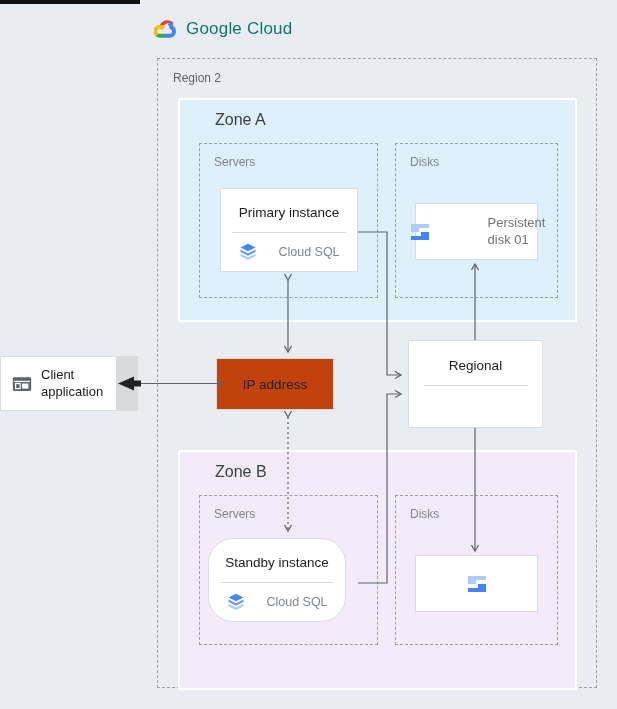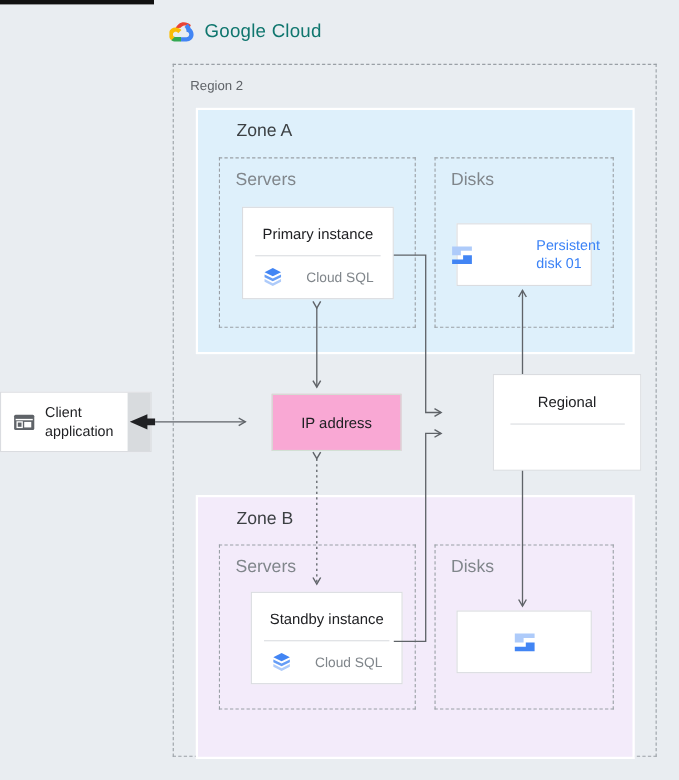--- a/index.html
+++ b/index.html
@@ -15,47 +15,47 @@
   .region { position: absolute; left: 157px; top: 58px; width: 440px; height: 630px;
             border: 1px dashed #9aa0a6; }
   .region-label { position: absolute; left: 15px; top: 12px; font-size: 12px; color: #5f6368; }
 
   .zone { position: absolute; border: 2px solid #ffffff; }
   .zone-a { left: 178px; top: 98px; width: 399px; height: 224px; background: #def0fb; }
   .zone-b { left: 178px; top: 450px; width: 399px; height: 240px; background: #f3ebfa; }
   .zone-label { position: absolute; left: 14px; top: 11px; font-size: 16px; color: #3c4043; margin-left: 21px; }
 
   .dotted-box { position: absolute; border: 1px dashed #9aa0a6; }
-  .dotted-label { position: absolute; left: 14px; top: 11px; font-size: 16px; color: #80868b; }
+  .dotted-label { position: absolute; left: 14px; top: 11px; font-size: 12px; color: #80868b; }
   .servers-a { left: 199px; top: 143px; width: 179px; height: 155px; }
   .disks-a   { left: 395px; top: 143px; width: 163px; height: 155px; }
   .servers-b { left: 199px; top: 495px; width: 179px; height: 150px; }
   .disks-b   { left: 395px; top: 495px; width: 163px; height: 150px; }
 
   .card { position: absolute; background: #ffffff; border: 1px solid #dadce0; }
   .instance-card { width: 138px; height: 84px; display: flex; flex-direction: column; align-items: center; }
   .card-primary { left: 220px; top: 188px; }
-  .card-standby { left: 228px; top: 538px; }
+  .card-standby { left: 208px; top: 538px; border-radius: 25px; }
   .card-title { font-size: 13.5px; color: #202124; margin-top: 16px; white-space: nowrap; }
   .card-divider { width: 114px; border-top: 1px solid #dadce0; margin-top: 12px; }
   .product-row { display: flex; align-items: center; gap: 20px; margin-top: 9px; }
   .product-label { font-size: 12.5px; color: #80868b; white-space: nowrap; }
 
   .disk-card { width: 123px; height: 57px; display: flex; align-items: center; justify-content: center; gap: 8px; }
   .card-pd01 { left: 415px; top: 203px; }
   .card-pd02 { left: 415px; top: 555px; }
-  .disk-label { font-size: 13px; color: #3b82f6; line-height: 1.3; width: 66px; margin-left: 48px; }
-
-  .regional-card { left: 408px; top: 340px; width: 135px; height: 88px; display: flex; flex-direction: column; align-items: center; margin-left: 40px; }
+  .disk-label { font-size: 13px; color: #737373; line-height: 1.3; width: 66px; margin-left: 48px; }
+
+  .regional-card { left: 408px; top: 340px; width: 135px; height: 88px; display: flex; flex-direction: column; align-items: center; }
   .regional-card .card-title { margin-top: 17px; }
   .regional-card .card-divider { width: 104px; margin-top: 12px; }
   .regional-card .product-row { margin-top: 8px; }
 
-  .ip-box { position: absolute; left: 247px; top: 358px; width: 118px; height: 52px;
-            background: #f9a8d4; border: 1px solid #d2e0d4; display: flex; align-items: center; justify-content: center; }
+  .ip-box { position: absolute; left: 216px; top: 358px; width: 118px; height: 52px;
+            background: #c2410c; border: 1px solid #d2e0d4; display: flex; align-items: center; justify-content: center; }
   .ip-label { font-size: 13.5px; color: #202124; }
 
   .client-card { position: absolute; left: 0; top: 356px; width: 138px; height: 55px;
                  background: #ffffff; border: 1px solid #dadce0; display: flex; align-items: center; }
   .client-strip { position: absolute; right: 0; top: 0; width: 21px; height: 100%; background: #d8dbde; }
   .client-icon-wrap { margin-left: 10px; display: flex; }
   .client-label { font-size: 13px; color: #202124; line-height: 1.3; margin-left: 8px; width: 74px; }
 
   .connectors { position: absolute; left: 0; top: 0; width: 617px; height: 709px; pointer-events: none; }
 </style>

